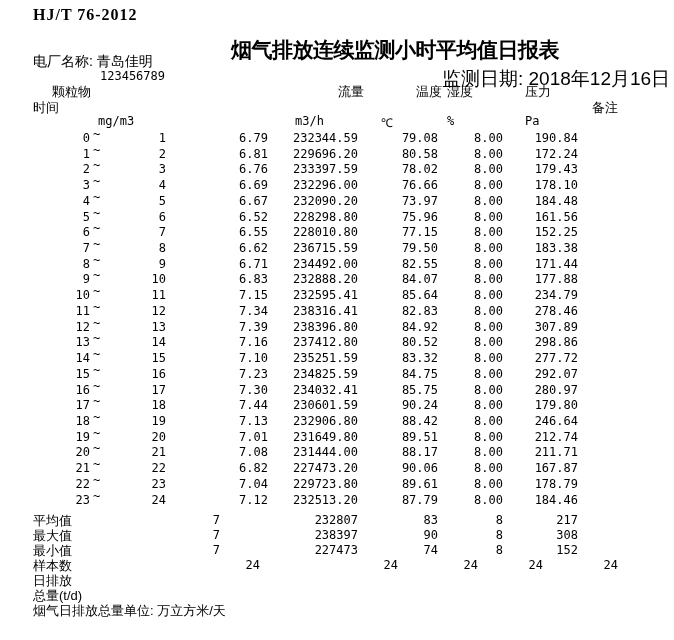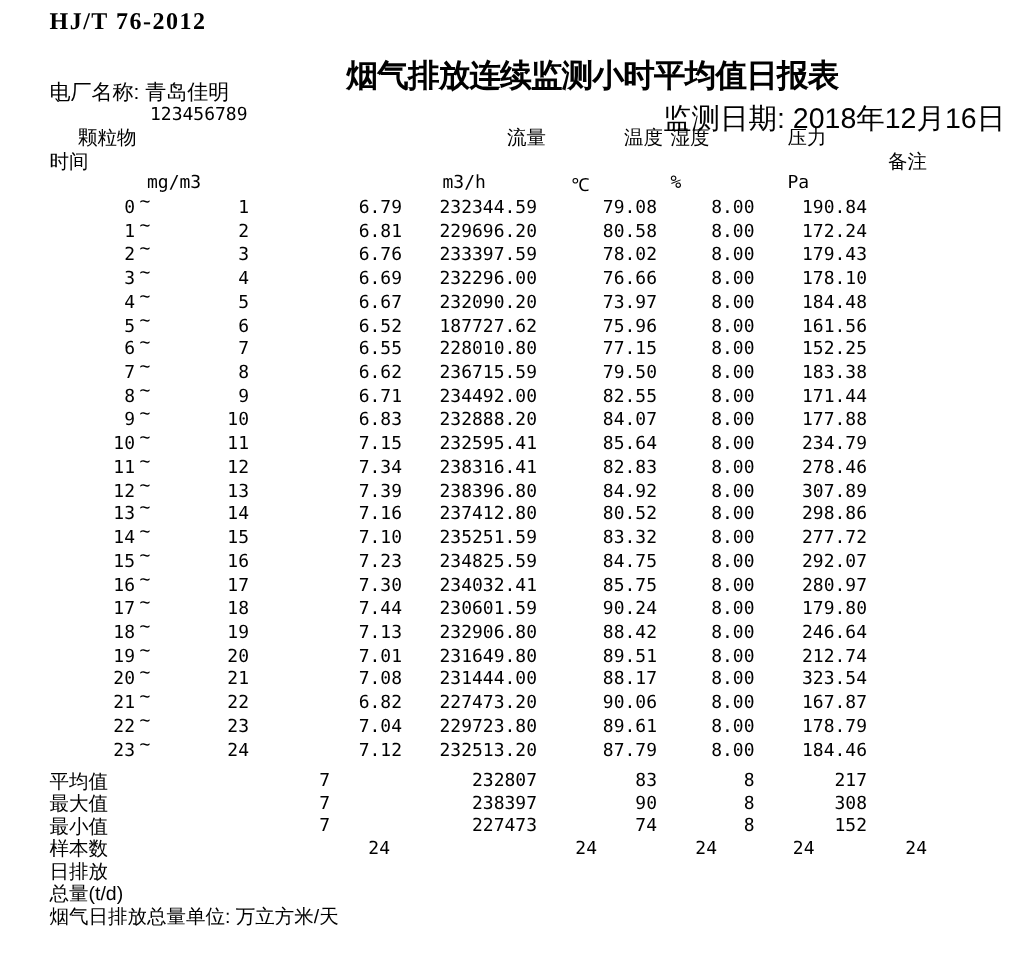--- a/index.html
+++ b/index.html
@@ -113,21 +113,21 @@
         <span class="c c-flow">232090.20</span>
         <span class="c c-temp">73.97</span>
         <span class="c c-hum">8.00</span>
         <span class="c c-press">184.48</span>
       </div>
       <div class="row" style="top: 209.6px;">
         <span class="c c-start">5</span>
         <span class="tilde">~</span>
         <span class="c c-end">6</span>
         <span class="c c-pm">6.52</span>
-        <span class="c c-flow">187727.62</span>
+        <span class="c c-flow">228298.80</span>
         <span class="c c-temp">75.96</span>
         <span class="c c-hum">8.00</span>
         <span class="c c-press">161.56</span>
       </div>
       <div class="row" style="top: 225.32px;">
         <span class="c c-start">6</span>
         <span class="tilde">~</span>
         <span class="c c-end">7</span>
         <span class="c c-pm">6.55</span>
         <span class="c c-flow">228010.80</span>
@@ -266,21 +266,21 @@
         <span class="c c-press">212.74</span>
       </div>
       <div class="row" style="top: 445.4px;">
         <span class="c c-start">20</span>
         <span class="tilde">~</span>
         <span class="c c-end">21</span>
         <span class="c c-pm">7.08</span>
         <span class="c c-flow">231444.00</span>
         <span class="c c-temp">88.17</span>
         <span class="c c-hum">8.00</span>
-        <span class="c c-press">323.54</span>
+        <span class="c c-press">211.71</span>
       </div>
       <div class="row" style="top: 461.12px;">
         <span class="c c-start">21</span>
         <span class="tilde">~</span>
         <span class="c c-end">22</span>
         <span class="c c-pm">6.82</span>
         <span class="c c-flow">227473.20</span>
         <span class="c c-temp">90.06</span>
         <span class="c c-hum">8.00</span>
         <span class="c c-press">167.87</span>

